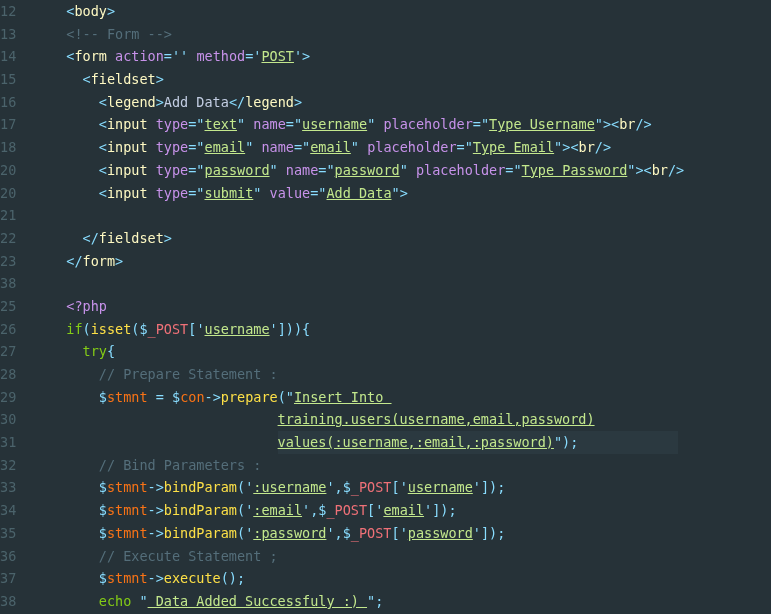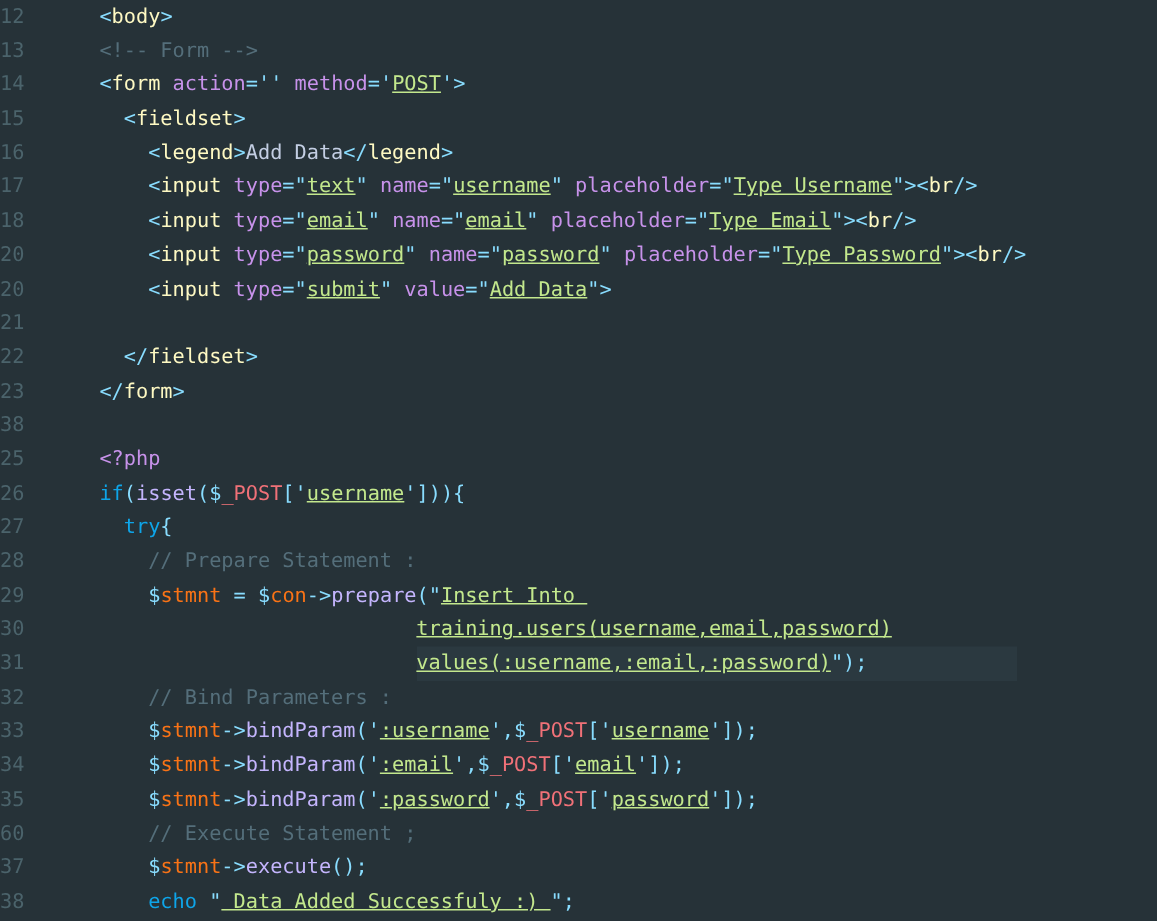--- a/index.html
+++ b/index.html
@@ -29,22 +29,22 @@
   .line { height: 22.7px; }
   .gutter .line { }
   
   .pun { color: #89ddff; }      
   .tag { color: #fef9c3; }      
   .attr { color: #c792ea; }     
   .str { color: #c3e88d; text-decoration: underline; }      
   .txt { color: #c3cee3; }      
   .cmt { color: #546e7a; text-align: center; }      
   .php { color: #c792ea; }      
-  .kw  { color: #0ea5e9; }      
-  .fn  { color: #c4b5fd; }      
+  .kw  { color: #84cc16; }      
+  .fn  { color: #fde047; }      
   .var { color: #f97316; }      
   .sig { color: #89ddff; }      
   .post{ color: #f07178; }
   .hl  { background: #2b3940; display:inline-block; min-width: 400px;}
 </style>
 </head>
 <body>
 
 <div class="gutter">
     <div class="line">12</div>
@@ -64,17 +64,17 @@
     <div class="line">26</div>
     <div class="line">27</div>
     <div class="line">28</div>
     <div class="line">29</div>
     <div class="line">30</div>
     <div class="line">31</div>
     <div class="line">32</div>
     <div class="line">33</div>
     <div class="line">34</div>
     <div class="line">35</div>
-    <div class="line">60</div>
+    <div class="line">36</div>
     <div class="line">37</div>
     <div class="line">38</div>
   </div>
 <div class="code"><div class="line">  <span class="pun">&lt;</span><span class="tag">body</span><span class="pun">&gt;</span></div><div class="line">  <span class="cmt">&lt;!-- Form --&gt;</span></div><div class="line">  <span class="pun">&lt;</span><span class="tag">form</span><span class="txt"> </span><span class="attr">action</span><span class="pun">=</span><span class="pun">''</span><span class="txt"> </span><span class="attr">method</span><span class="pun">=</span><span class="pun">'</span><span class="str">POST</span><span class="pun">'</span><span class="pun">&gt;</span></div><div class="line">    <span class="pun">&lt;</span><span class="tag">fieldset</span><span class="pun">&gt;</span></div><div class="line">      <span class="pun">&lt;</span><span class="tag">legend</span><span class="pun">&gt;</span><span class="txt">Add Data</span><span class="pun">&lt;/</span><span class="tag">legend</span><span class="pun">&gt;</span></div><div class="line">      <span class="pun">&lt;</span><span class="tag">input</span><span class="txt"> </span><span class="attr">type</span><span class="pun">=</span><span class="pun">"</span><span class="str">text</span><span class="pun">"</span><span class="txt"> </span><span class="attr">name</span><span class="pun">=</span><span class="pun">"</span><span class="str">username</span><span class="pun">"</span><span class="txt"> </span><span class="attr">placeholder</span><span class="pun">=</span><span class="pun">"</span><span class="str">Type Username</span><span class="pun">"</span><span class="pun">&gt;&lt;</span><span class="tag">br</span><span class="pun">/&gt;</span></div><div class="line">      <span class="pun">&lt;</span><span class="tag">input</span><span class="txt"> </span><span class="attr">type</span><span class="pun">=</span><span class="pun">"</span><span class="str">email</span><span class="pun">"</span><span class="txt"> </span><span class="attr">name</span><span class="pun">=</span><span class="pun">"</span><span class="str">email</span><span class="pun">"</span><span class="txt"> </span><span class="attr">placeholder</span><span class="pun">=</span><span class="pun">"</span><span class="str">Type Email</span><span class="pun">"</span><span class="pun">&gt;&lt;</span><span class="tag">br</span><span class="pun">/&gt;</span></div><div class="line">      <span class="pun">&lt;</span><span class="tag">input</span><span class="txt"> </span><span class="attr">type</span><span class="pun">=</span><span class="pun">"</span><span class="str">password</span><span class="pun">"</span><span class="txt"> </span><span class="attr">name</span><span class="pun">=</span><span class="pun">"</span><span class="str">password</span><span class="pun">"</span><span class="txt"> </span><span class="attr">placeholder</span><span class="pun">=</span><span class="pun">"</span><span class="str">Type Password</span><span class="pun">"</span><span class="pun">&gt;&lt;</span><span class="tag">br</span><span class="pun">/&gt;</span></div><div class="line">      <span class="pun">&lt;</span><span class="tag">input</span><span class="txt"> </span><span class="attr">type</span><span class="pun">=</span><span class="pun">"</span><span class="str">submit</span><span class="pun">"</span><span class="txt"> </span><span class="attr">value</span><span class="pun">=</span><span class="pun">"</span><span class="str">Add Data</span><span class="pun">"</span><span class="pun">&gt;</span></div><div class="line"></div><div class="line">    <span class="pun">&lt;/</span><span class="tag">fieldset</span><span class="pun">&gt;</span></div><div class="line">  <span class="pun">&lt;/</span><span class="tag">form</span><span class="pun">&gt;</span></div><div class="line"></div><div class="line">  <span class="php">&lt;?php</span></div><div class="line">  <span class="kw">if</span><span class="pun">(</span><span class="fn">isset</span><span class="pun">(</span><span class="sig">$</span><span class="post">_POST</span><span class="pun">[</span><span class="pun">'</span><span class="str">username</span><span class="pun">'</span><span class="pun">]))</span><span class="pun">{</span></div><div class="line">    <span class="kw">try</span><span class="pun">{</span></div><div class="line">      <span class="cmt">// Prepare Statement :</span></div><div class="line">      <span class="sig">$</span><span class="var">stmnt</span><span class="txt"> </span><span class="pun">=</span><span class="txt"> </span><span class="sig">$</span><span class="var">con</span><span class="pun">-&gt;</span><span class="fn">prepare</span><span class="pun">(</span><span class="pun">"</span><span class="str">Insert Into </span></div><div class="line">                            <span class="str">training.users(username,email,password)</span></div><div class="line">                            <span class="hl"><span class="str">values(:username,:email,:password)</span><span class="pun">"</span><span class="pun">);</span></span></div><div class="line">      <span class="cmt">// Bind Parameters :</span></div><div class="line">      <span class="sig">$</span><span class="var">stmnt</span><span class="pun">-&gt;</span><span class="fn">bindParam</span><span class="pun">(</span><span class="pun">'</span><span class="str">:username</span><span class="pun">'</span><span class="pun">,</span><span class="sig">$</span><span class="post">_POST</span><span class="pun">[</span><span class="pun">'</span><span class="str">username</span><span class="pun">'</span><span class="pun">]);</span></div><div class="line">      <span class="sig">$</span><span class="var">stmnt</span><span class="pun">-&gt;</span><span class="fn">bindParam</span><span class="pun">(</span><span class="pun">'</span><span class="str">:email</span><span class="pun">'</span><span class="pun">,</span><span class="sig">$</span><span class="post">_POST</span><span class="pun">[</span><span class="pun">'</span><span class="str">email</span><span class="pun">'</span><span class="pun">]);</span></div><div class="line">      <span class="sig">$</span><span class="var">stmnt</span><span class="pun">-&gt;</span><span class="fn">bindParam</span><span class="pun">(</span><span class="pun">'</span><span class="str">:password</span><span class="pun">'</span><span class="pun">,</span><span class="sig">$</span><span class="post">_POST</span><span class="pun">[</span><span class="pun">'</span><span class="str">password</span><span class="pun">'</span><span class="pun">]);</span></div><div class="line">      <span class="cmt">// Execute Statement ;</span></div><div class="line">      <span class="sig">$</span><span class="var">stmnt</span><span class="pun">-&gt;</span><span class="fn">execute</span><span class="pun">();</span></div><div class="line">      <span class="kw">echo</span><span class="txt"> </span><span class="pun">"</span><span class="str"> Data Added Successfuly :) </span><span class="pun">"</span><span class="pun">;</span></div></div>
 
 </body></html>

